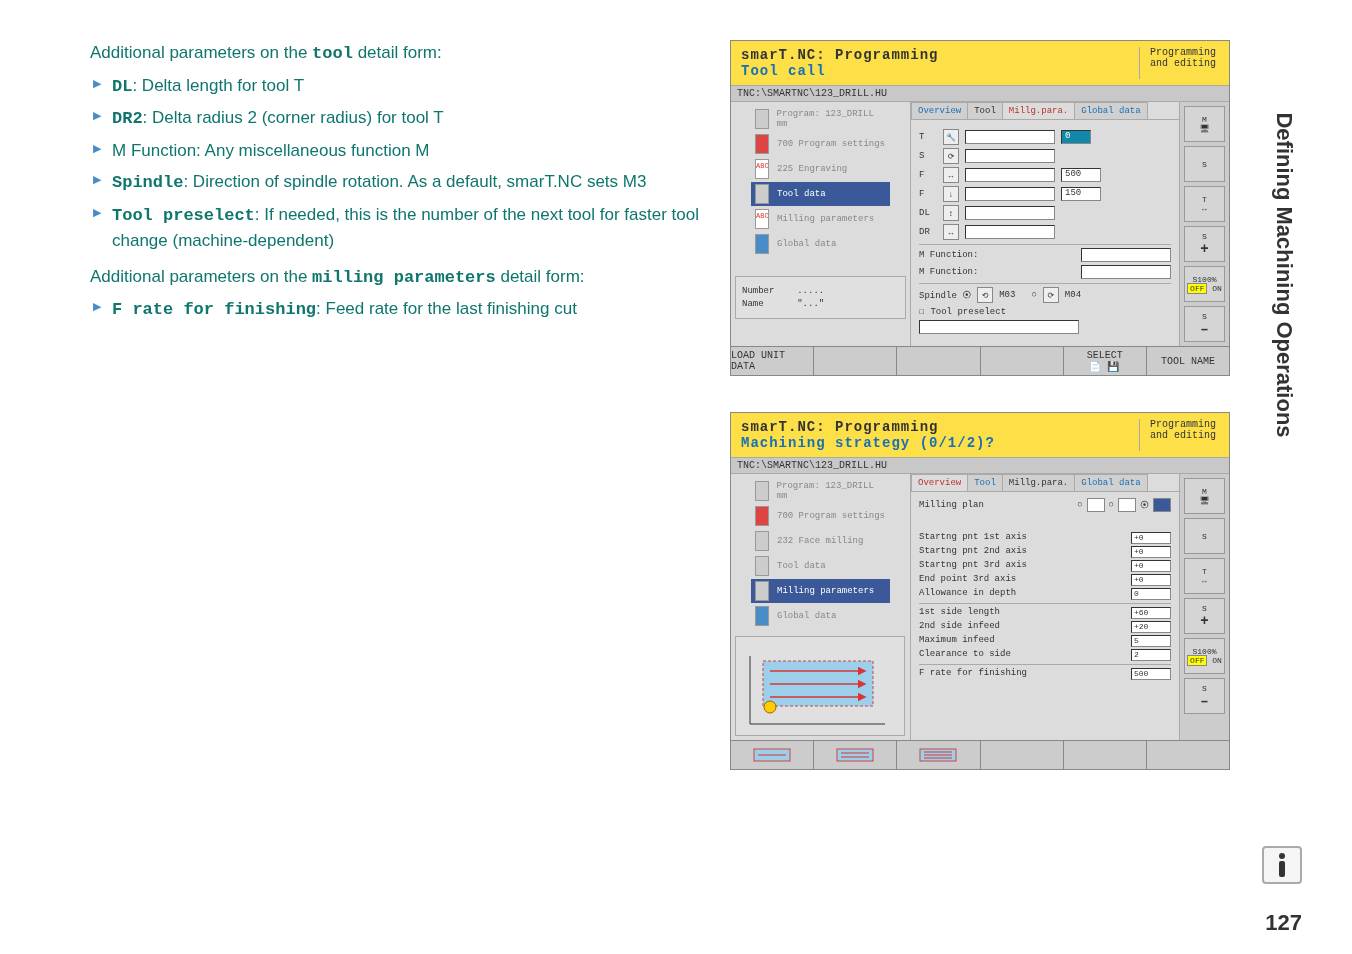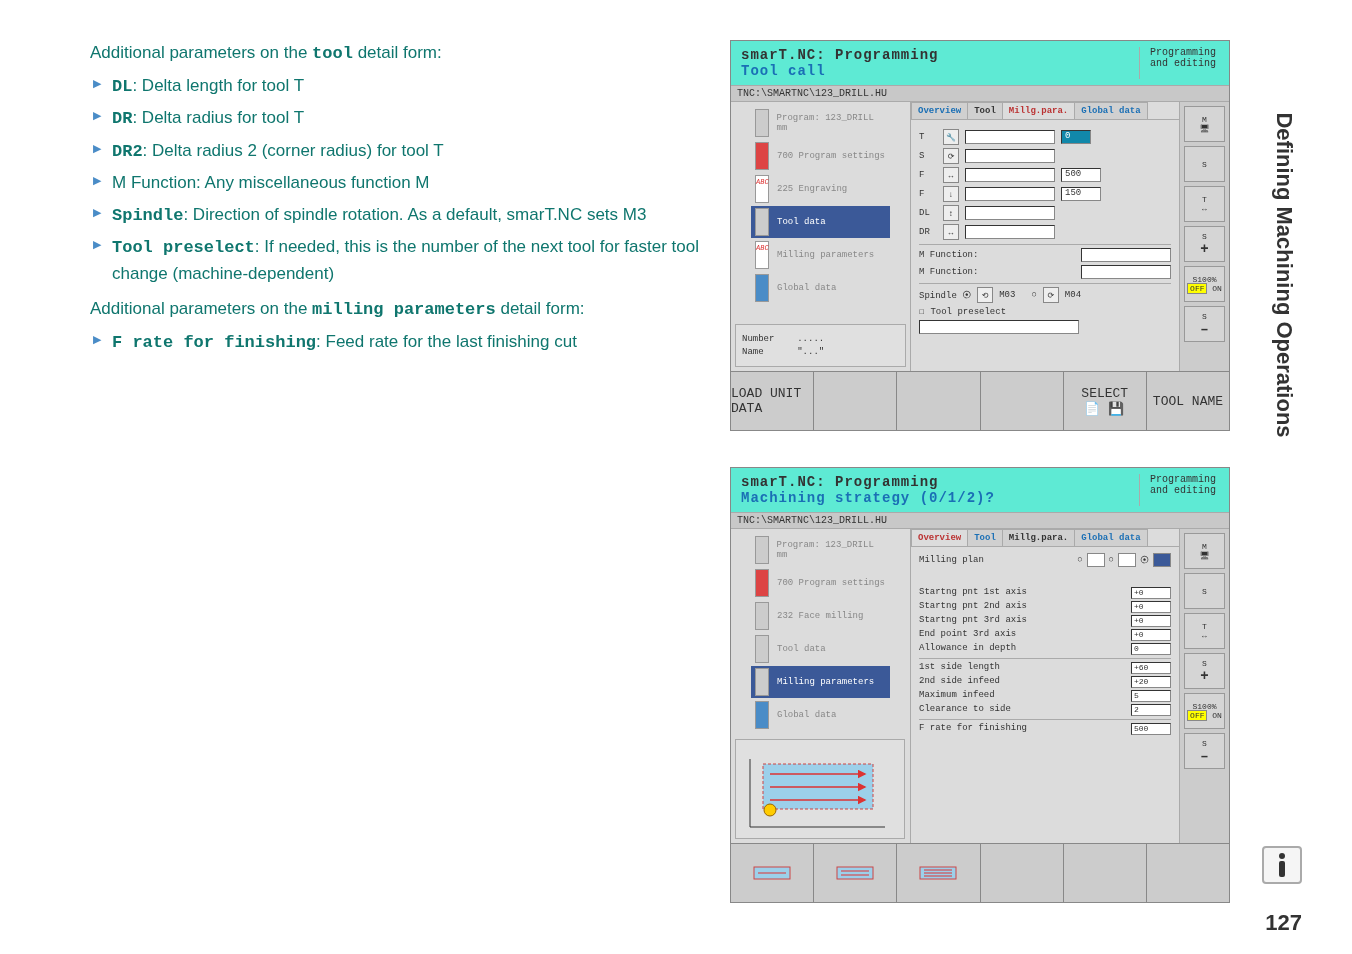--- a/index.html
+++ b/index.html
@@ -93,68 +93,67 @@
       margin-bottom: 36px;
       font-family: "Courier New", monospace;
       font-size: 11px;
       color: #333;
     }
     .shot-header {
       display:flex;
       justify-content: space-between;
       padding: 6px 10px;
       border-bottom: 1px solid #aaa;
-      background: #5eead4;
+      background: #fde047;
     }
     .shot-title { color: #333; font-size: 14px; font-weight: bold; letter-spacing: 1px;}
     .shot-sub { color: #1a6fb5; font-size: 14px; font-weight: bold; letter-spacing: 1px;}
     .shot-mode { font-size:10px; color:#333; border-left:1px solid #aaa; padding-left:10px; width:80px;}
     .filebar { background: #c8c8c8; padding: 2px 6px; font-size: 10px; border-bottom:1px solid #aaa;}
     .shot-body { display:flex; }
     .tree-pane { flex:0 0 180px; background:#dcdcdc; border-right:1px solid #aaa; padding:4px; font-size:9px;}
     .tree-item { padding:2px 4px; margin:1px 16px; display:flex; align-items:center; gap:8px; color:#888;}
     .tree-item.active { background:#3b5998; color:#fff; }
-    .tree-item .ico { width:14px;height:28px;background:#ccc;border:1px solid #999;display:inline-block;font-style:italic;}
+    .tree-item .ico { width:14px;height:20px;background:#ccc;border:1px solid #999;display:inline-block;}
     .tree-item .ico.red{background:#d44;}
     .tree-item .ico.blue{background:#4a8cc7;}
     .tree-item .ico.abc{font-size:7px;background:#fff;color:#d33;text-align:center;line-height:12px;}
     .form-pane { flex:1; padding:0; background:#dcdcdc; display:flex; flex-direction:column;}
-    .tabs { display:flex; font-size:9px; border-bottom:1px solid #aaa;font-weight:bold;}
+    .tabs { display:flex; font-size:9px; border-bottom:1px solid #aaa;}
     .tab { padding:3px 6px; background:#d0d0d0; border:1px solid #aaa; border-bottom:none; margin-right:-1px;}
     .tab.active { background:#dcdcdc; color:#b33;}
     .tab.hi{color:#1a6fb5;}
     .form-inner{ padding:6px 8px; font-size:9px; }
     .frow{ display:flex; align-items:center; gap:6px; margin:3px 0;}
     .lbl{ width:18px;}
     .iconbox{ width:16px;height:16px;border:1px solid #888;background:#eee;display:inline-flex;align-items:center;justify-content:center; font-size:8px;}
     .input{ border:1px inset #888; background:#fff; height:14px; padding:0 3px; font-size:9px; display:inline-block;}
     .sidestrip{ flex:0 0 50px; background:#ccc; border-left:1px solid #aaa; display:flex; flex-direction:column; gap:4px; padding:4px;}
     .sbtn{ background:#d5d5d5; border:1px solid #999; height:36px; display:flex;flex-direction:column; align-items:center;justify-content:center; font-size:8px;}
     .softkeys{ display:flex; border-top:1px solid #888;}
-    .sk{ flex:1; border-right:1px solid #888; background:#ccc; height:58px; display:flex;flex-direction:column;align-items:center;justify-content:center; font-size:13px;}
+    .sk{ flex:1; border-right:1px solid #888; background:#ccc; height:28px; display:flex;flex-direction:column;align-items:center;justify-content:center; font-size:10px;}
     .sk:last-child{border-right:none;}
     .numname{ background:#e0e0e0; border:1px solid #aaa; padding:6px; font-size:9px; margin-top:20px;}
     .preview{ width:170px; height:100px; background:#e0e0e0; border:1px solid #aaa; margin-top:8px; display:flex;align-items:center;justify-content:center;}
     .param-list .prow{display:flex;justify-content:space-between;margin:2px 0;}
     .param-list .prow .pin{border:1px inset #888;background:#fff;width:40px;height:12px;font-size:8px;padding:0 2px;}
     .millplan{display:flex;align-items:center;gap:4px;margin-bottom:20px;}
     .mopt{width:18px;height:14px;border:1px solid #888;background:#fff;}
     .mopt.sel{background:#3b5998;}
   </style>
 </head>
 <body>
 
 <div class="page">
   <div class="left-col">
     <p class="para">
       <span>Additional parameters on the </span><span class="mono-bold">tool</span><span> detail form:</span>
     </p>
     <ul class="bullet-list">
       <li><span class="mono-bold">DL</span><span>: Delta length for tool T</span></li>
-      <li><span class="mono-bold">DR</span><span>: Delta radius for tool T</span></li>
       <li><span class="mono-bold">DR2</span><span>: Delta radius 2 (corner radius) for tool T</span></li>
       <li><span>M Function: Any miscellaneous function M</span></li>
       <li><span class="mono-bold">Spindle</span><span>: Direction of spindle rotation. As a default, smarT.NC sets M3</span></li>
       <li><span class="mono-bold">Tool preselect</span><span>: If needed, this is the number of the next tool for faster tool change (machine-dependent)</span></li>
     </ul>
     <p class="para">
       <span>Additional parameters on the </span><span class="mono-bold">milling parameters</span><span> detail form:</span>
     </p>
     <ul class="bullet-list">
       <li><span class="mono-bold">F rate for finishing</span><span>: Feed rate for the last finishing cut</span></li>

